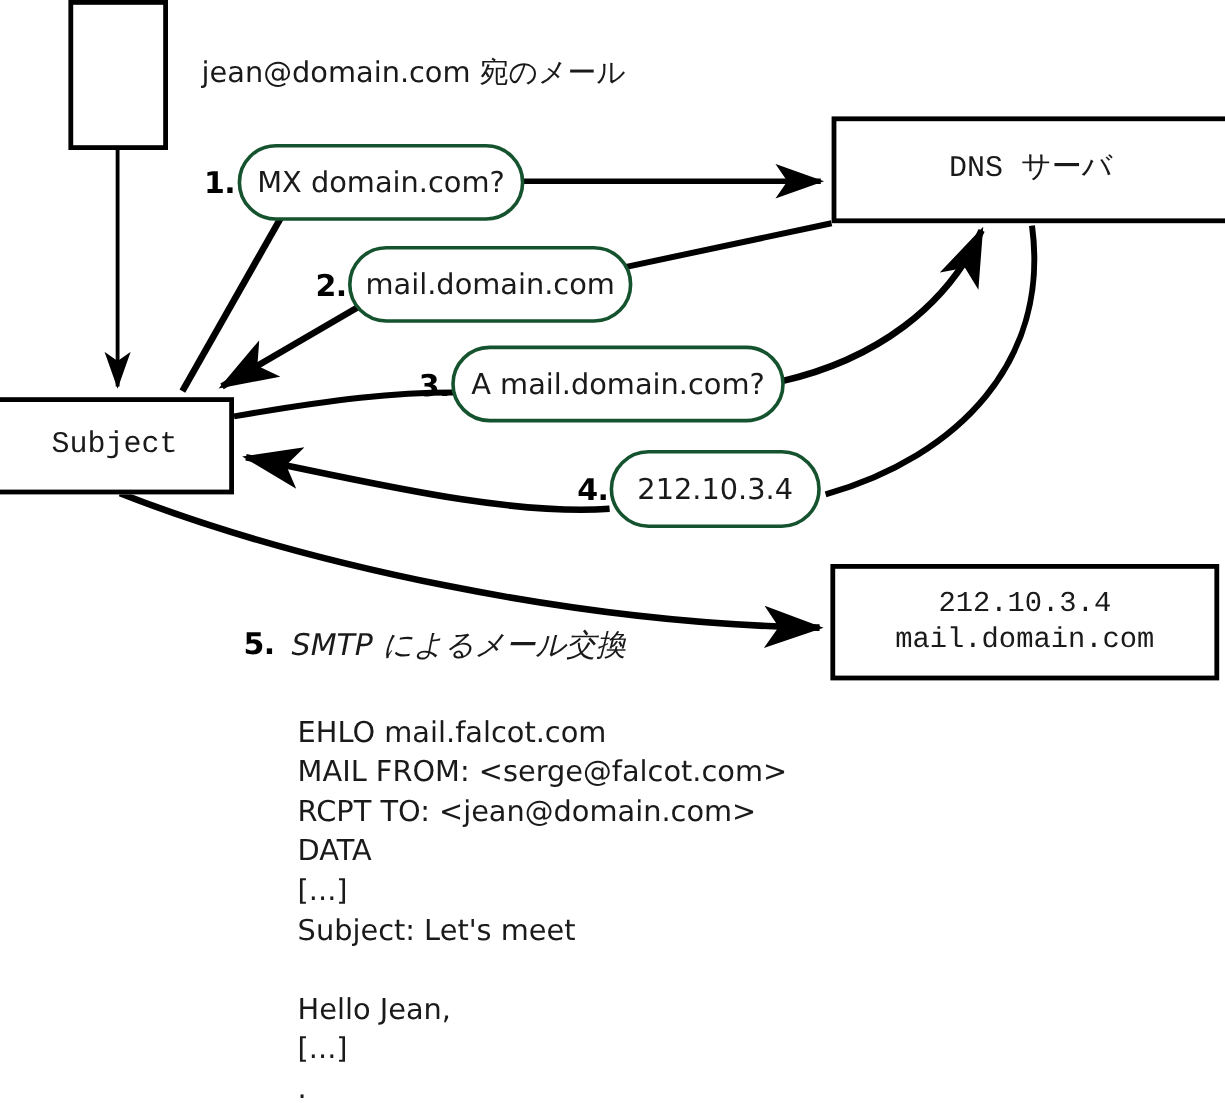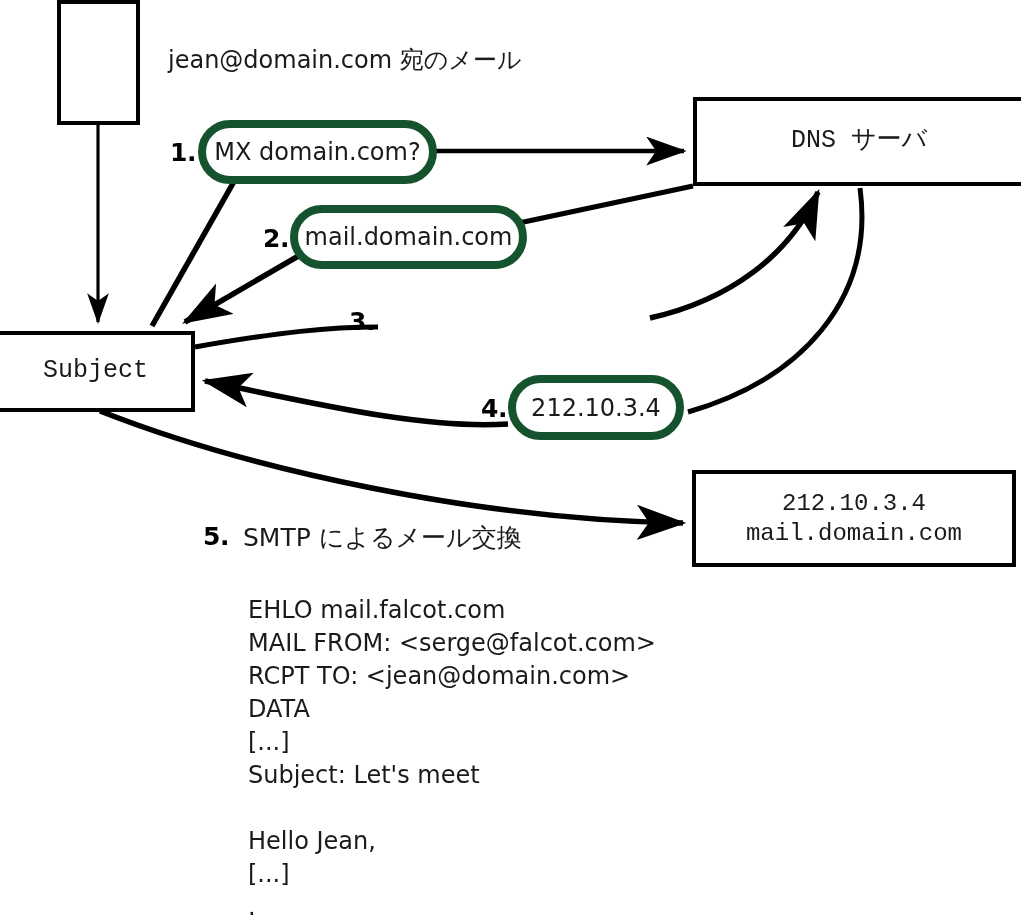--- a/index.html
+++ b/index.html
@@ -32,21 +32,21 @@
     display: flex;
     flex-direction: column;
     align-items: center;
     justify-content: center;
     text-align: center;
     color: #1a1a1a;
   }
   .bubble {
     position: absolute;
     box-sizing: border-box;
-    border: 8px solid #14532d;
+    border: 3px solid #14532d;
     background: #ffffff;
     border-radius: 999px;
     display: flex;
     align-items: center;
     justify-content: center;
     text-align: center;
     color: #1a1a1a;
     white-space: nowrap;
   }
   .step-num {
@@ -132,28 +132,31 @@
   <div class="bubble" style="left:198px; top:120px; width:239px; height:64px; font-size:24px;">
     <span>MX domain.com?</span>
   </div>
 
   <div class="step-num" style="left:263px; top:224px;">2.</div>
   <div class="bubble" style="left:290px; top:205px; width:237px; height:64px; font-size:24px;">
     <span>mail.domain.com</span>
   </div>
 
   <div class="step-num" style="left:349px; top:307px;">3.</div>
+  <div class="bubble" style="left:376px; top:288px; width:278px; height:64px; font-size:24px;">
+    <span>A mail.domain.com?</span>
+  </div>
 
   <div class="step-num" style="left:481px; top:394px;">4.</div>
   <div class="bubble" style="left:508px; top:375px; width:176px; height:65px; font-size:24px;">
     <span>212.10.3.4</span>
   </div>
 
   <div class="step-num" style="left:203px; top:522px;">5.</div>
-  <div class="plain-label" style="left:243px; top:521px; font-size:25px;">SMTP によるメール交換</div>
+  <div class="plain-label" style="left:243px; top:521px; font-size:25px;font-style:italic;">SMTP によるメール交換</div>
 
   <div class="transcript" style="left:248px; top:594px;">EHLO mail.falcot.com
 MAIL FROM: &lt;serge@falcot.com&gt;
 RCPT TO: &lt;jean@domain.com&gt;
 DATA
 [...]
 Subject: Let's meet
 
 Hello Jean,
 [...]

